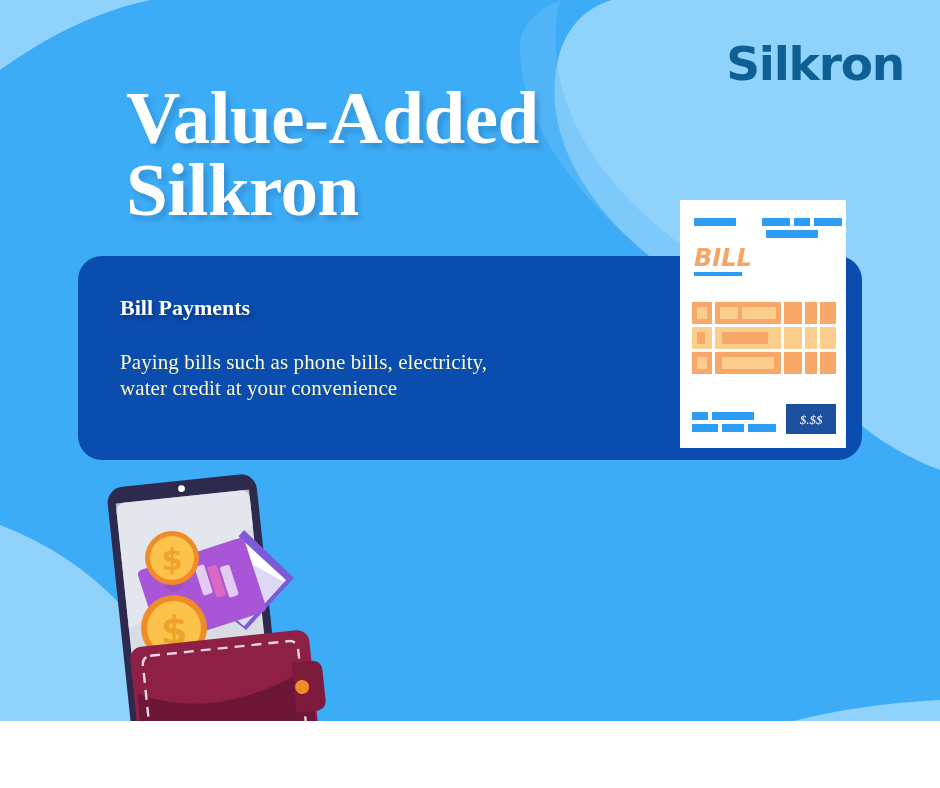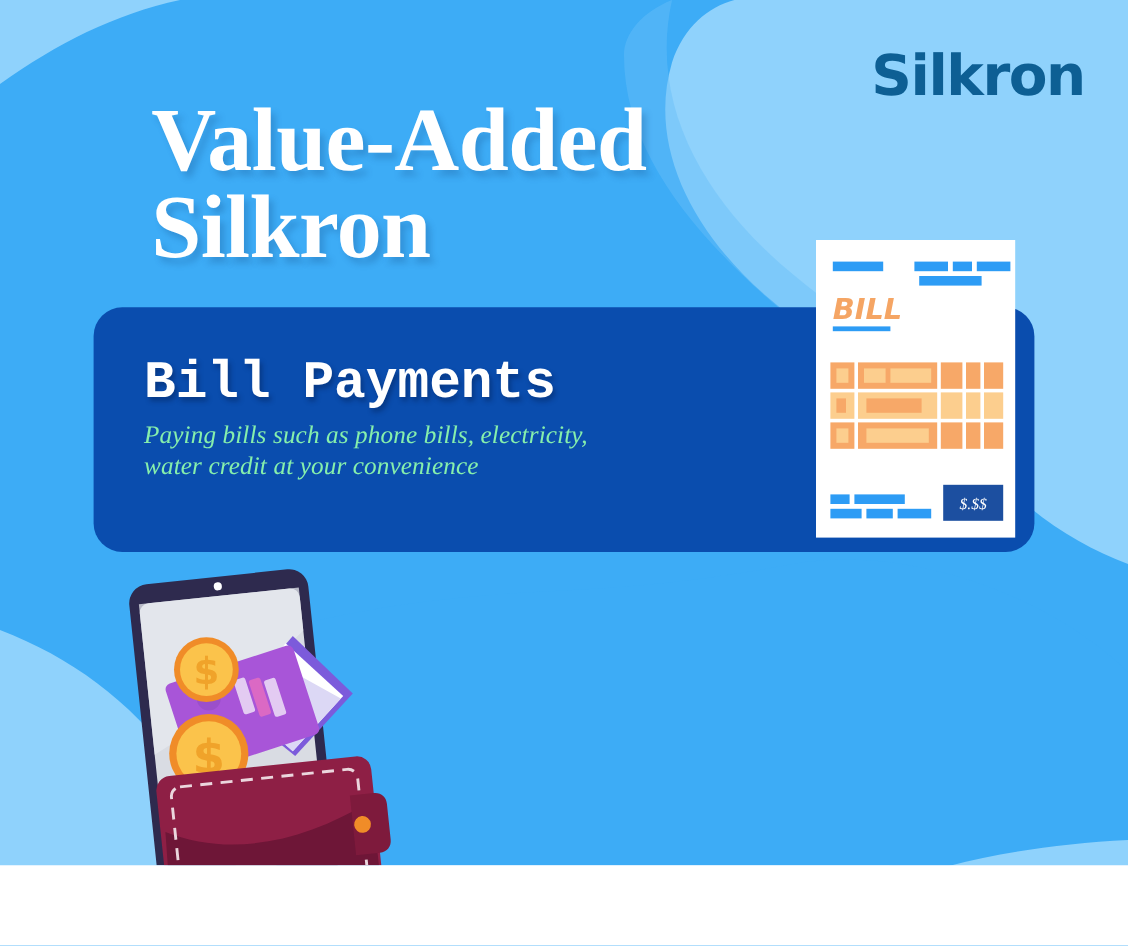--- a/index.html
+++ b/index.html
@@ -63,35 +63,34 @@
   }
   #card-topup {
     left: 78px;
     top: 542px;
     width: 784px;
     height: 204px;
   }
   .card-title {
     position: absolute;
     color: #ffffff;
-    font-family: Liberation Mono, monospace;
+    font-family: Liberation Serif, serif;
     font-weight: bold;
-    font-size: 44px;
+    font-size: 22px;
     line-height: 1.1;
     letter-spacing: 0px;
     text-shadow: 2px 3px 4px rgba(0, 25, 70, 0.40);
   }
   .card-body {
     position: absolute;
-    color: #86efac;
+    color: #fef9c3;
     font-family: "Liberation Serif", serif;
     font-size: 21px;
     line-height: 1.22;
     letter-spacing: 0.1px;
-    font-style: italic;
   }
   #card-bill .card-title { left: 42px; top: 40px; }
   #card-bill .card-body  { left: 42px; top: 94px; }
   #card-topup .card-title { right: 44px; top: 28px; text-align: right; }
   #card-topup .card-body  { right: 44px; top: 82px; text-align: right; }
 
   
   .illo { position: absolute; }
   #illo-bill  { left: 676px; top: 196px; width: 176px; height: 256px; font-style: italic; }
   #illo-phone { left: 98px;  top: 470px; width: 230px; height: 292px; }

